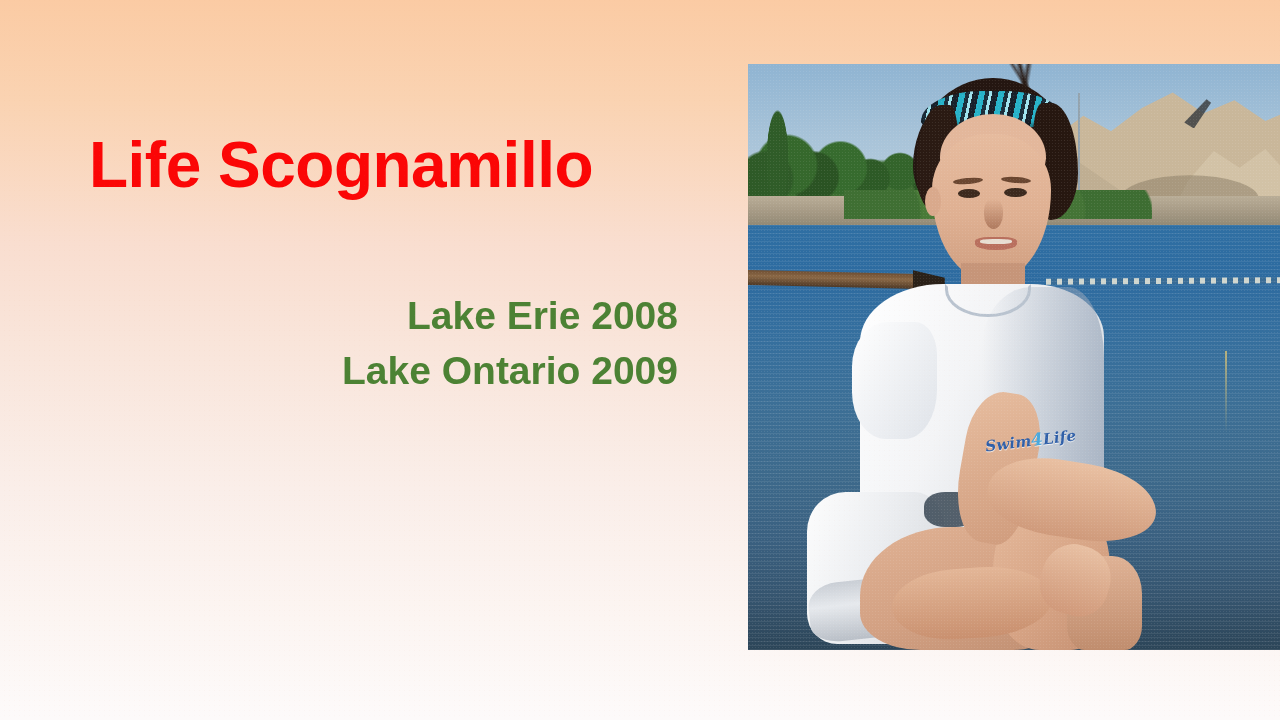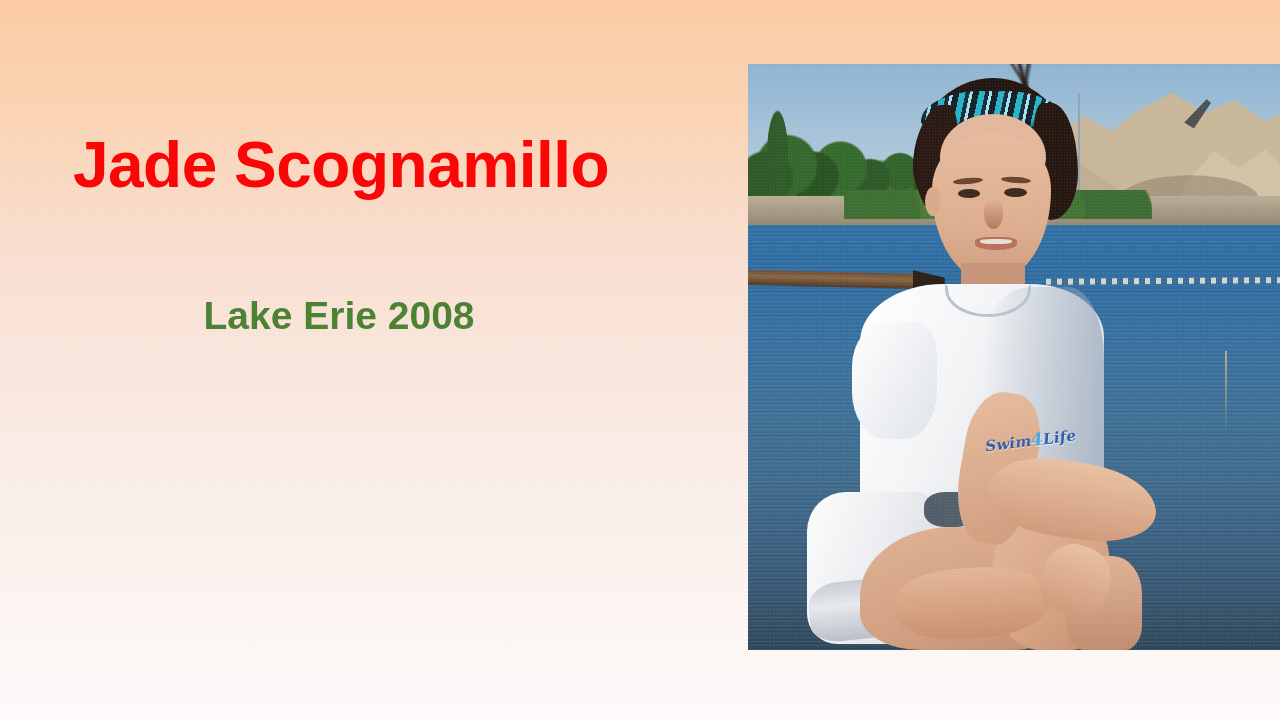--- a/index.html
+++ b/index.html
@@ -58,21 +58,21 @@
     color: #fb0606;
     letter-spacing: -0.5px;
     line-height: 1.05;
     white-space: nowrap;
   }
   #subtitle {
     position: absolute;
     left: 0;
     top: 288px;
     width: 740px;
-    text-align: center;
+    text-align: right;
     padding-right: 62px;
     box-sizing: border-box;
     font-size: 39px;
     font-weight: bold;
     color: #4c8234;
     line-height: 1.42;
   }
   .sub-line { display: block; white-space: nowrap; }
   #tagline {
     position: absolute;
@@ -377,24 +377,25 @@
     background-position: 0 0, 1px 2px;
   }
 </style>
 </head>
 <body>
 
 <div id="slide">
 
   <div class="text-col">
 
-    <div id="title">Jade Scognamillo</div>
+    <div id="title">Life Scognamillo</div>
 
     <div id="subtitle">
       <span class="sub-line">Lake Erie 2008</span>
+      <span class="sub-line">Lake Ontario 2009</span>
     </div>
 
   </div>
 
   <div id="photo">
 
     <div class="layer sky"></div>
     <div class="layer dune-a"></div>
     <div class="layer dune-b"></div>
     <div class="layer dune-c"></div>

